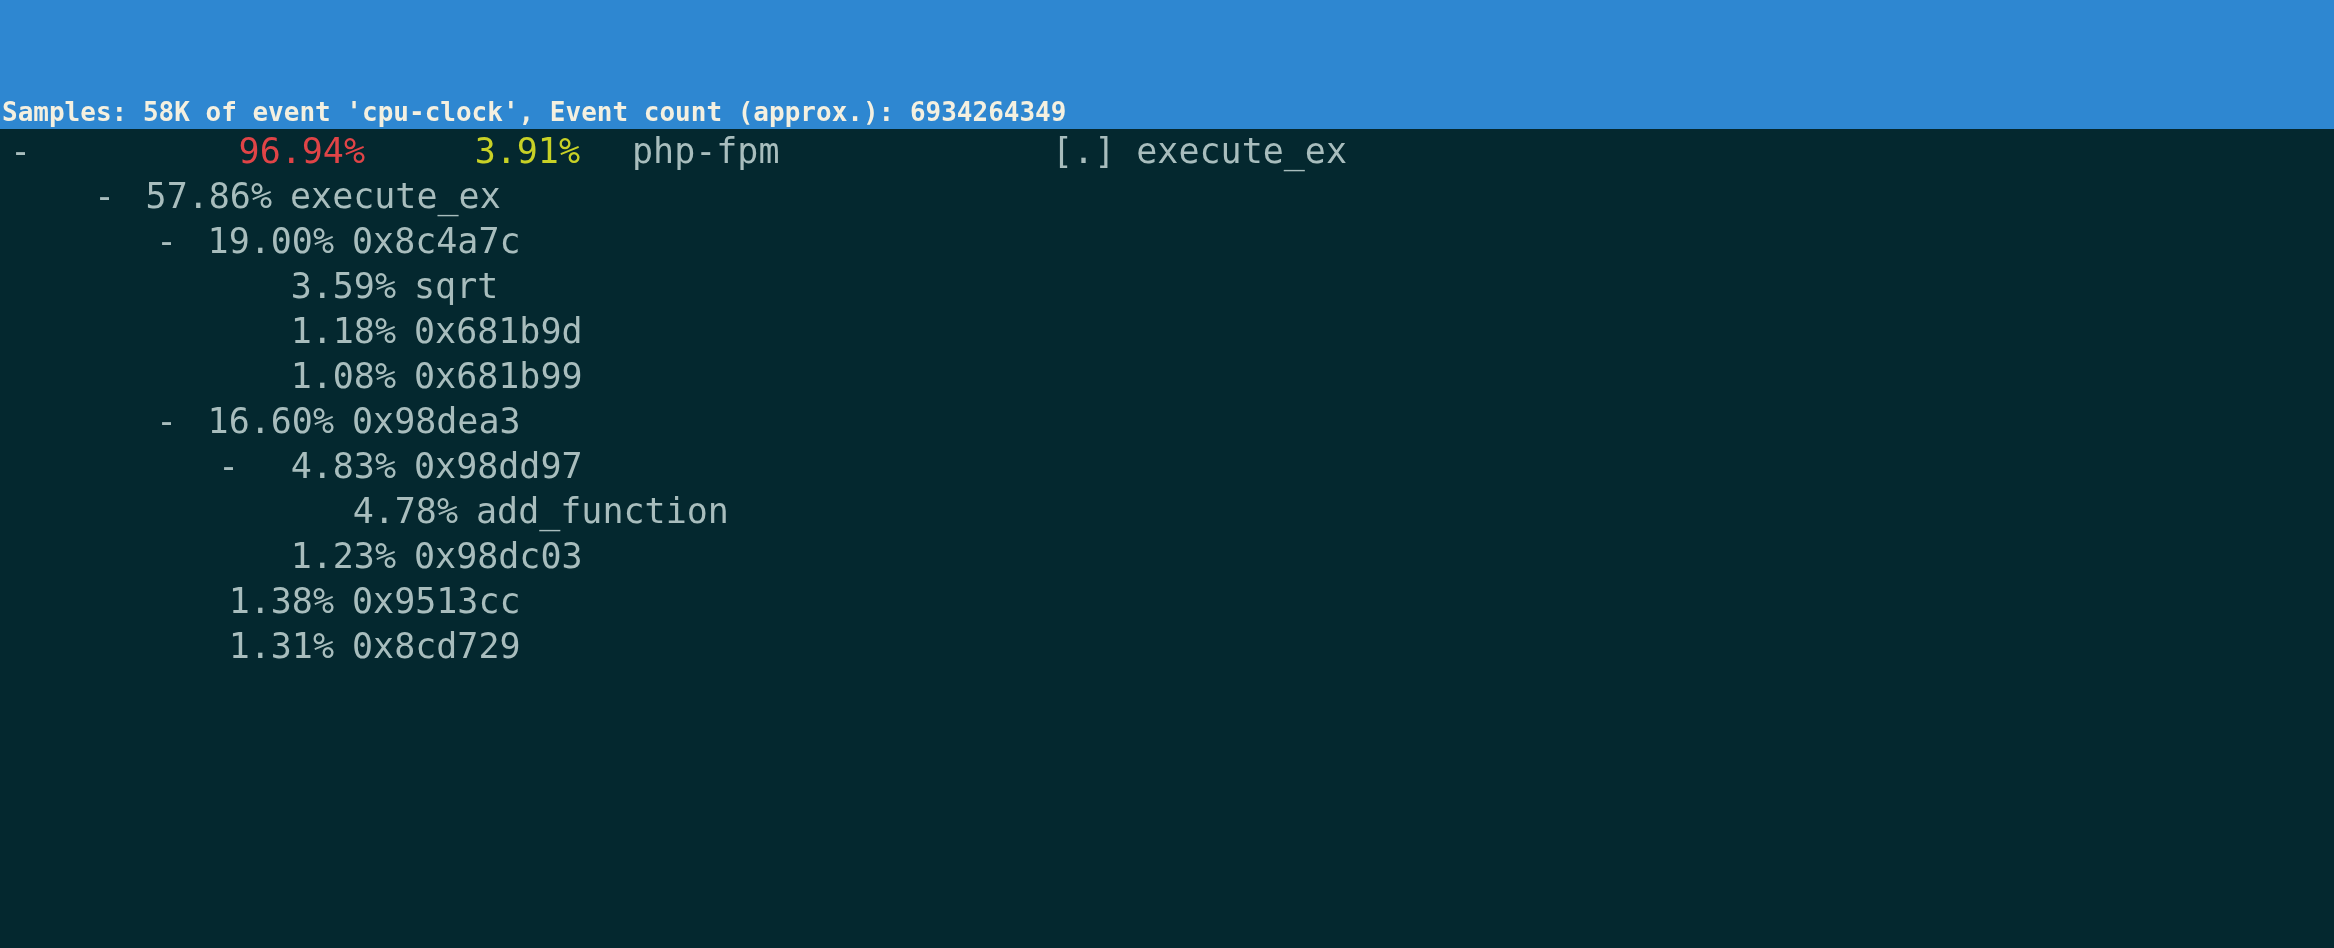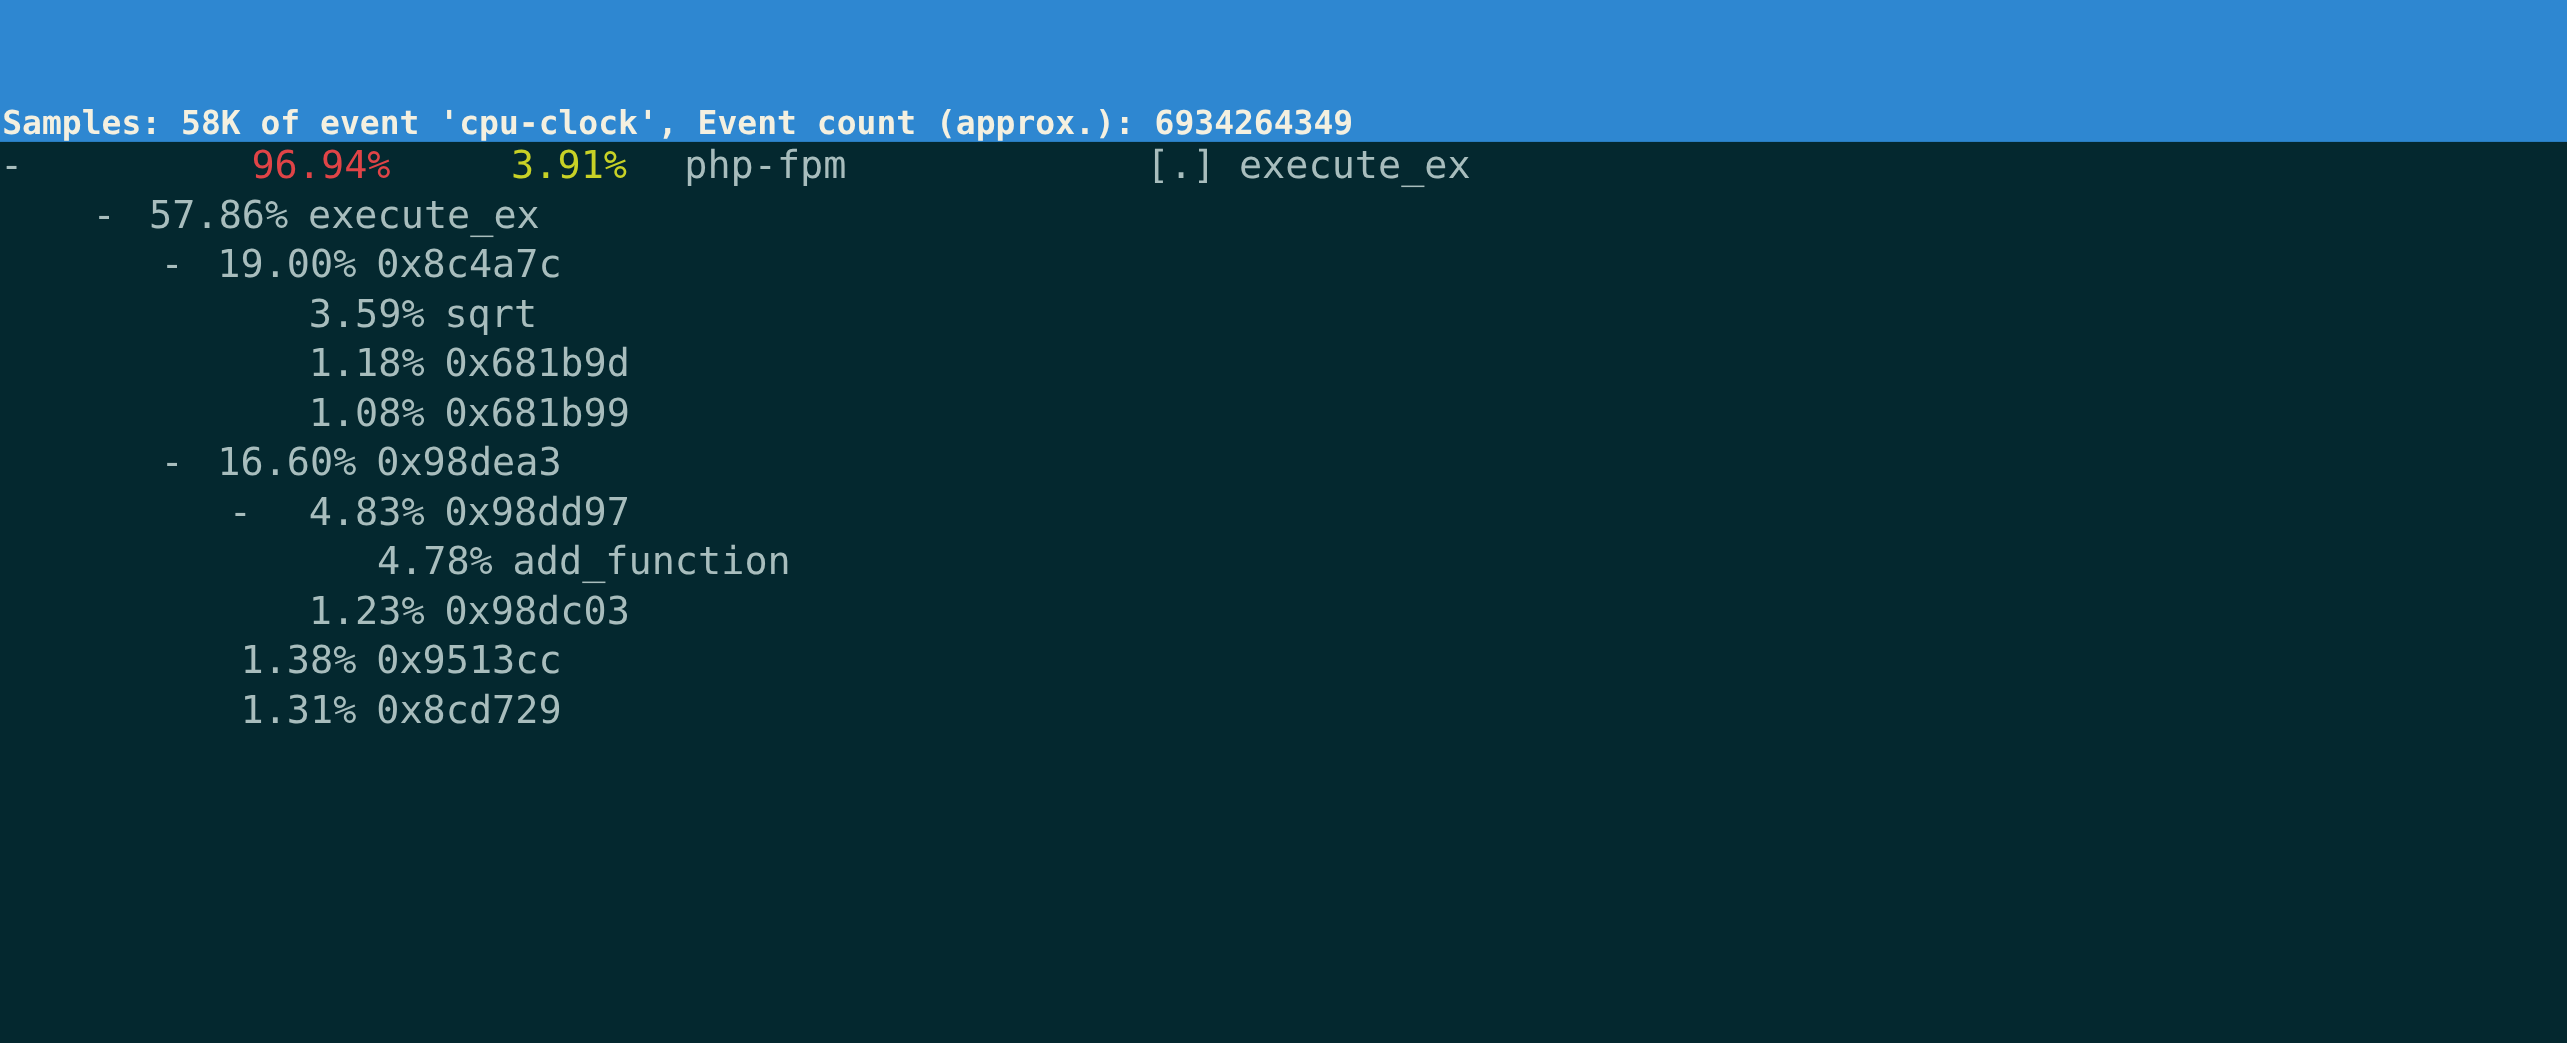--- a/index.html
+++ b/index.html
@@ -20,21 +20,21 @@
     height: 948px;
     background: #04282f;
     box-sizing: border-box;
   }
 
   
   .header-band {
     background: #2e87d1;
     color: #f4f0e0;
     font-weight: bold;
-    font-size: 30px;
+    font-size: 26px;
     line-height: 45px;
     letter-spacing: 0px;
     white-space: pre;
     padding: 0;
     height: 129px;
     box-sizing: border-box;
     overflow: hidden;
   }
   .header-line-1 {
     height: 45px;
@@ -53,20 +53,21 @@
     font-size: 35px;
     line-height: 45px;
     white-space: pre;
     color: #a8bdbd;
   }
   .row {
     height: 45px;
     line-height: 45px;
     white-space: pre;
     overflow: hidden;
+    padding-left: 10px;
   }
   .pct-children { color: #e04447; }
   .pct-self     { color: #c8d126; }
   .dso          { color: #a8bdbd; }
   .sym          { color: #a8bdbd; }
   .tree         { color: #a8bdbd; }
   .tree-line    { white-space: pre; }
 </style>
 </head>
 <body>

